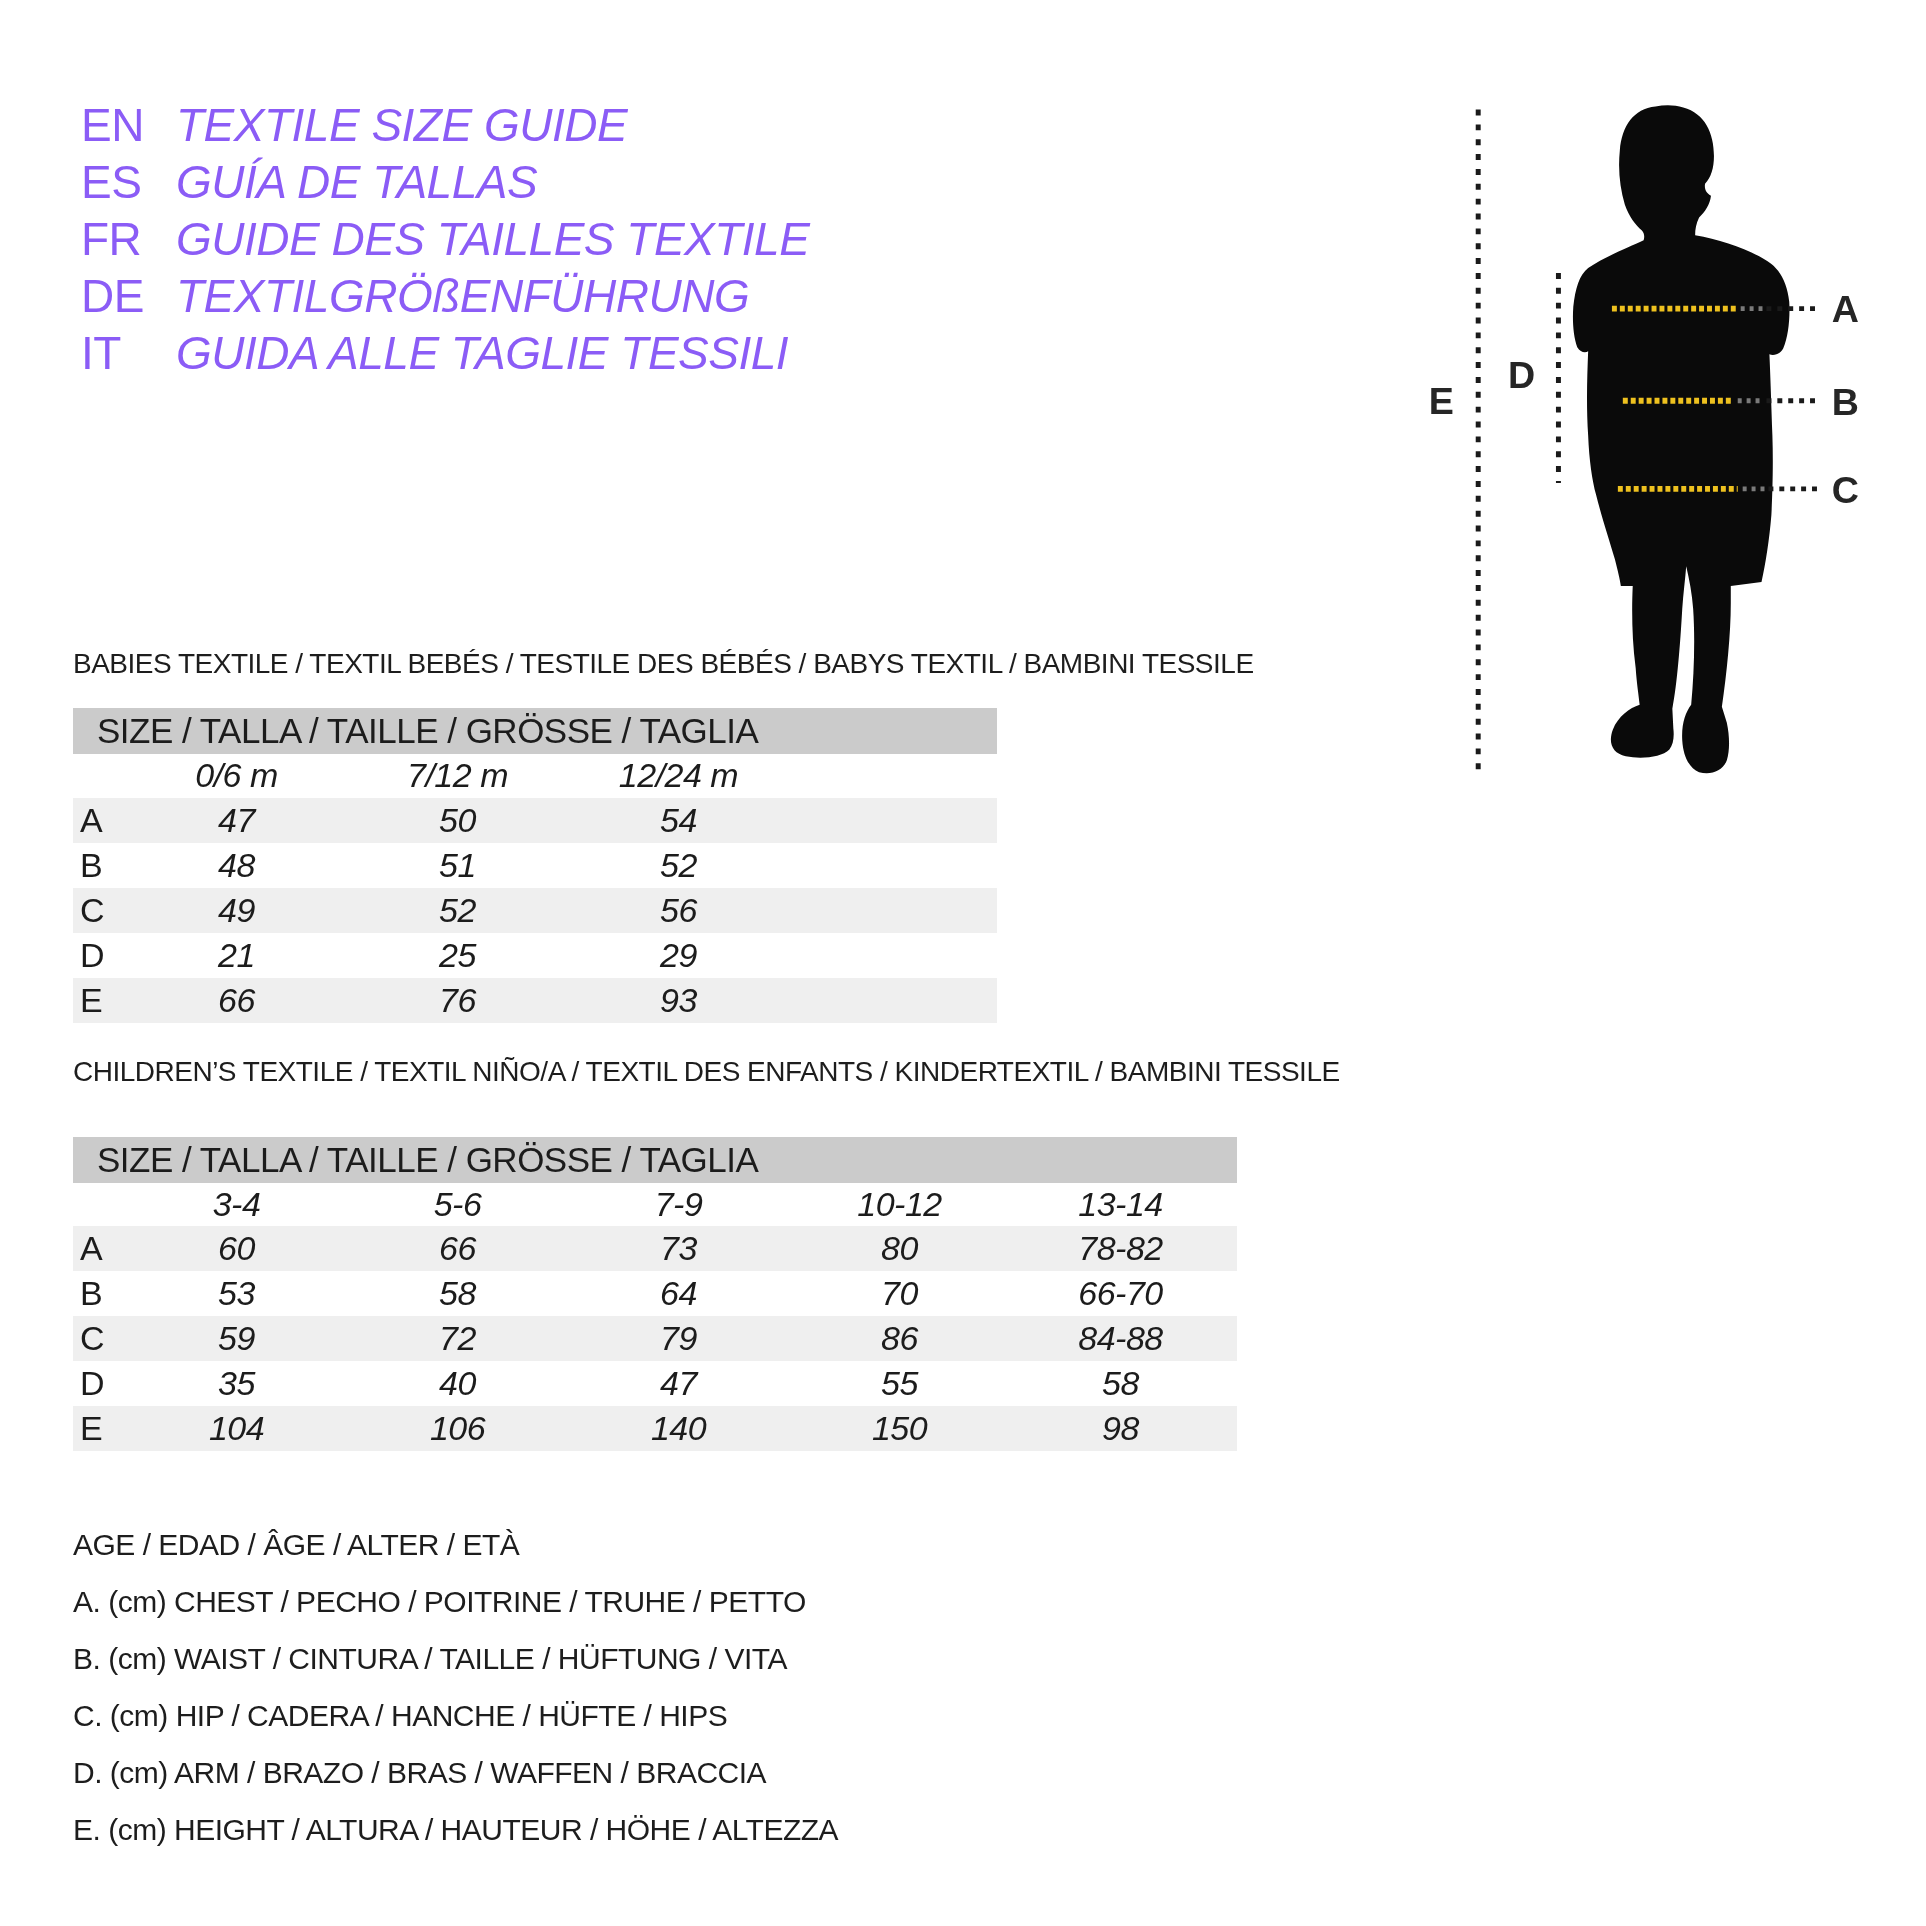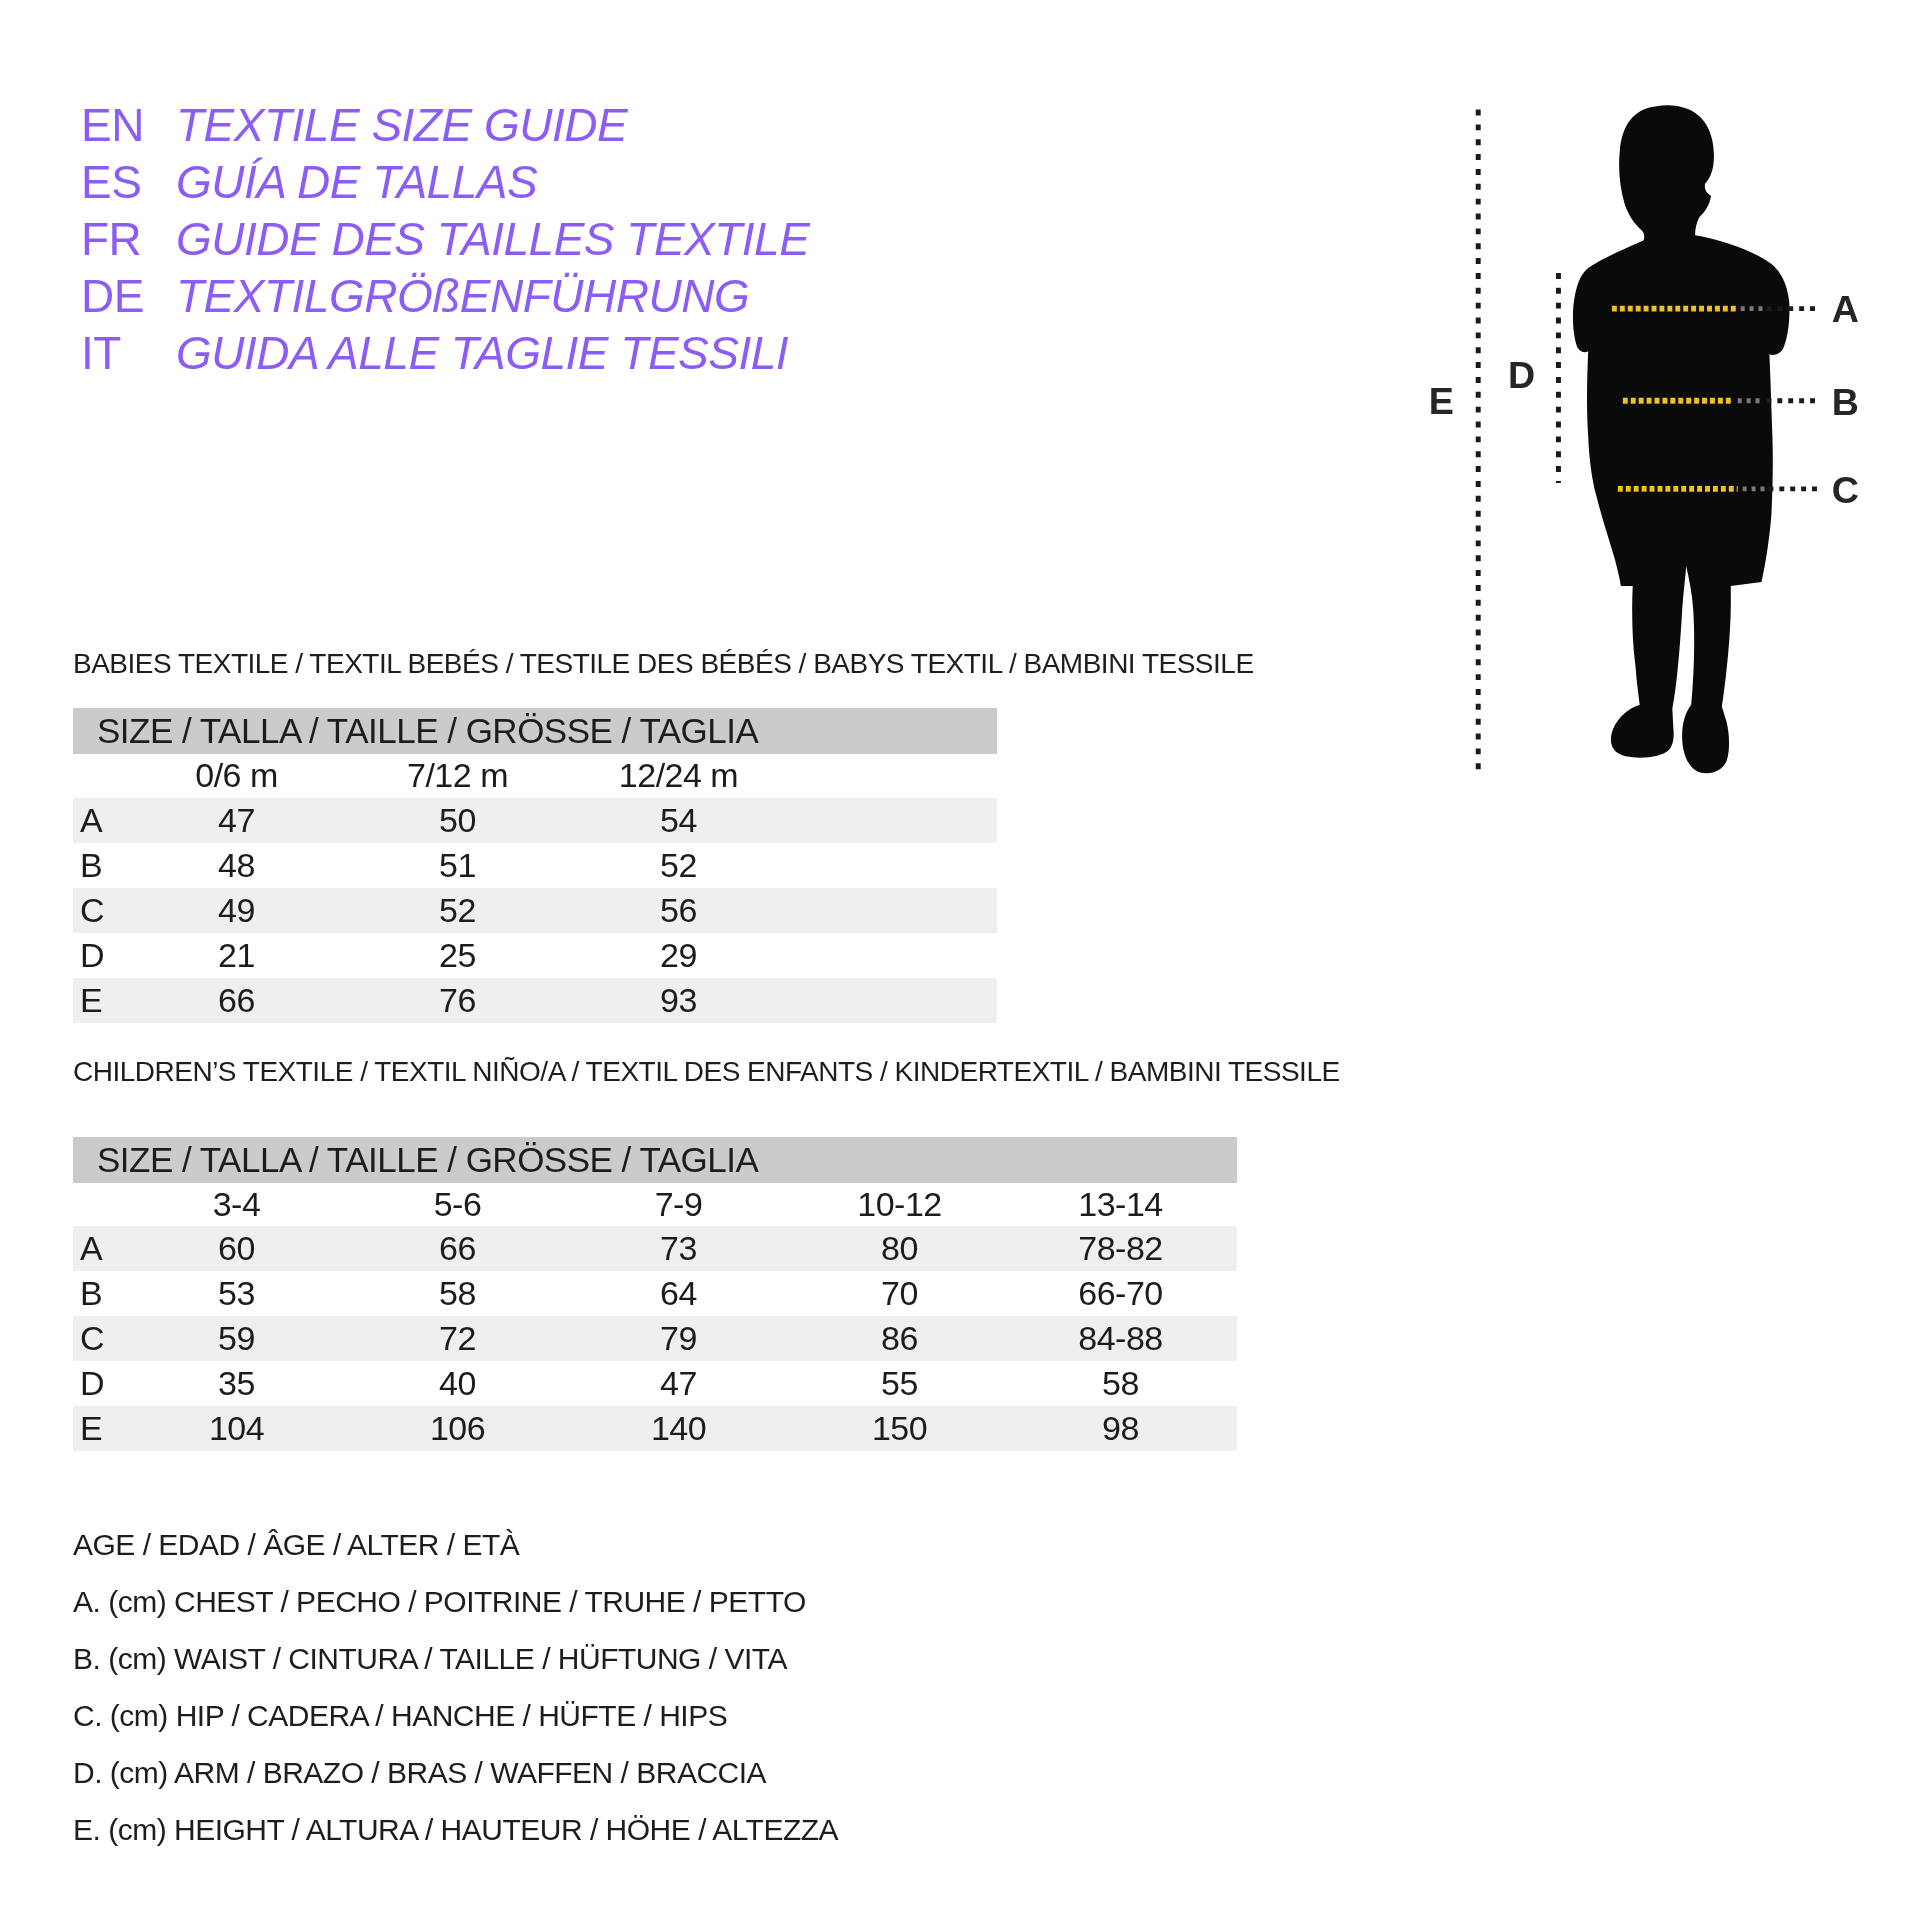--- a/index.html
+++ b/index.html
@@ -21,21 +21,21 @@
 
   
   .size-bar{left:73px;height:46px;background:#cbcbcb;display:flex;align-items:center;}
   .size-bar span{font-size:35px;padding-left:24px;white-space:nowrap;}
 
   
   .tbl{left:73px;}
   .trow{height:45px;display:flex;align-items:center;}
   .stripe{background:#efefef;}
   .tlbl{width:53px;padding-left:7px;font-size:34px;box-sizing:border-box;}
-  .tcell{width:221px;text-align:center;font-size:34px;}
+  .tcell{width:221px;text-align:center;font-size:34px;font-style:italic;}
 
   
   .legend{left:73px;top:1516px;}
   .legend-row{height:57px;display:flex;align-items:center;font-size:30px;white-space:nowrap;color:#1d1d1d;}
 
   
   .figure-wrap{left:1386px;top:59px;width:541px;height:733px;}
   svg text{font-family:"Liberation Sans",sans-serif;font-weight:bold;font-size:38px;fill:#262626;}
 </style>
 </head>

